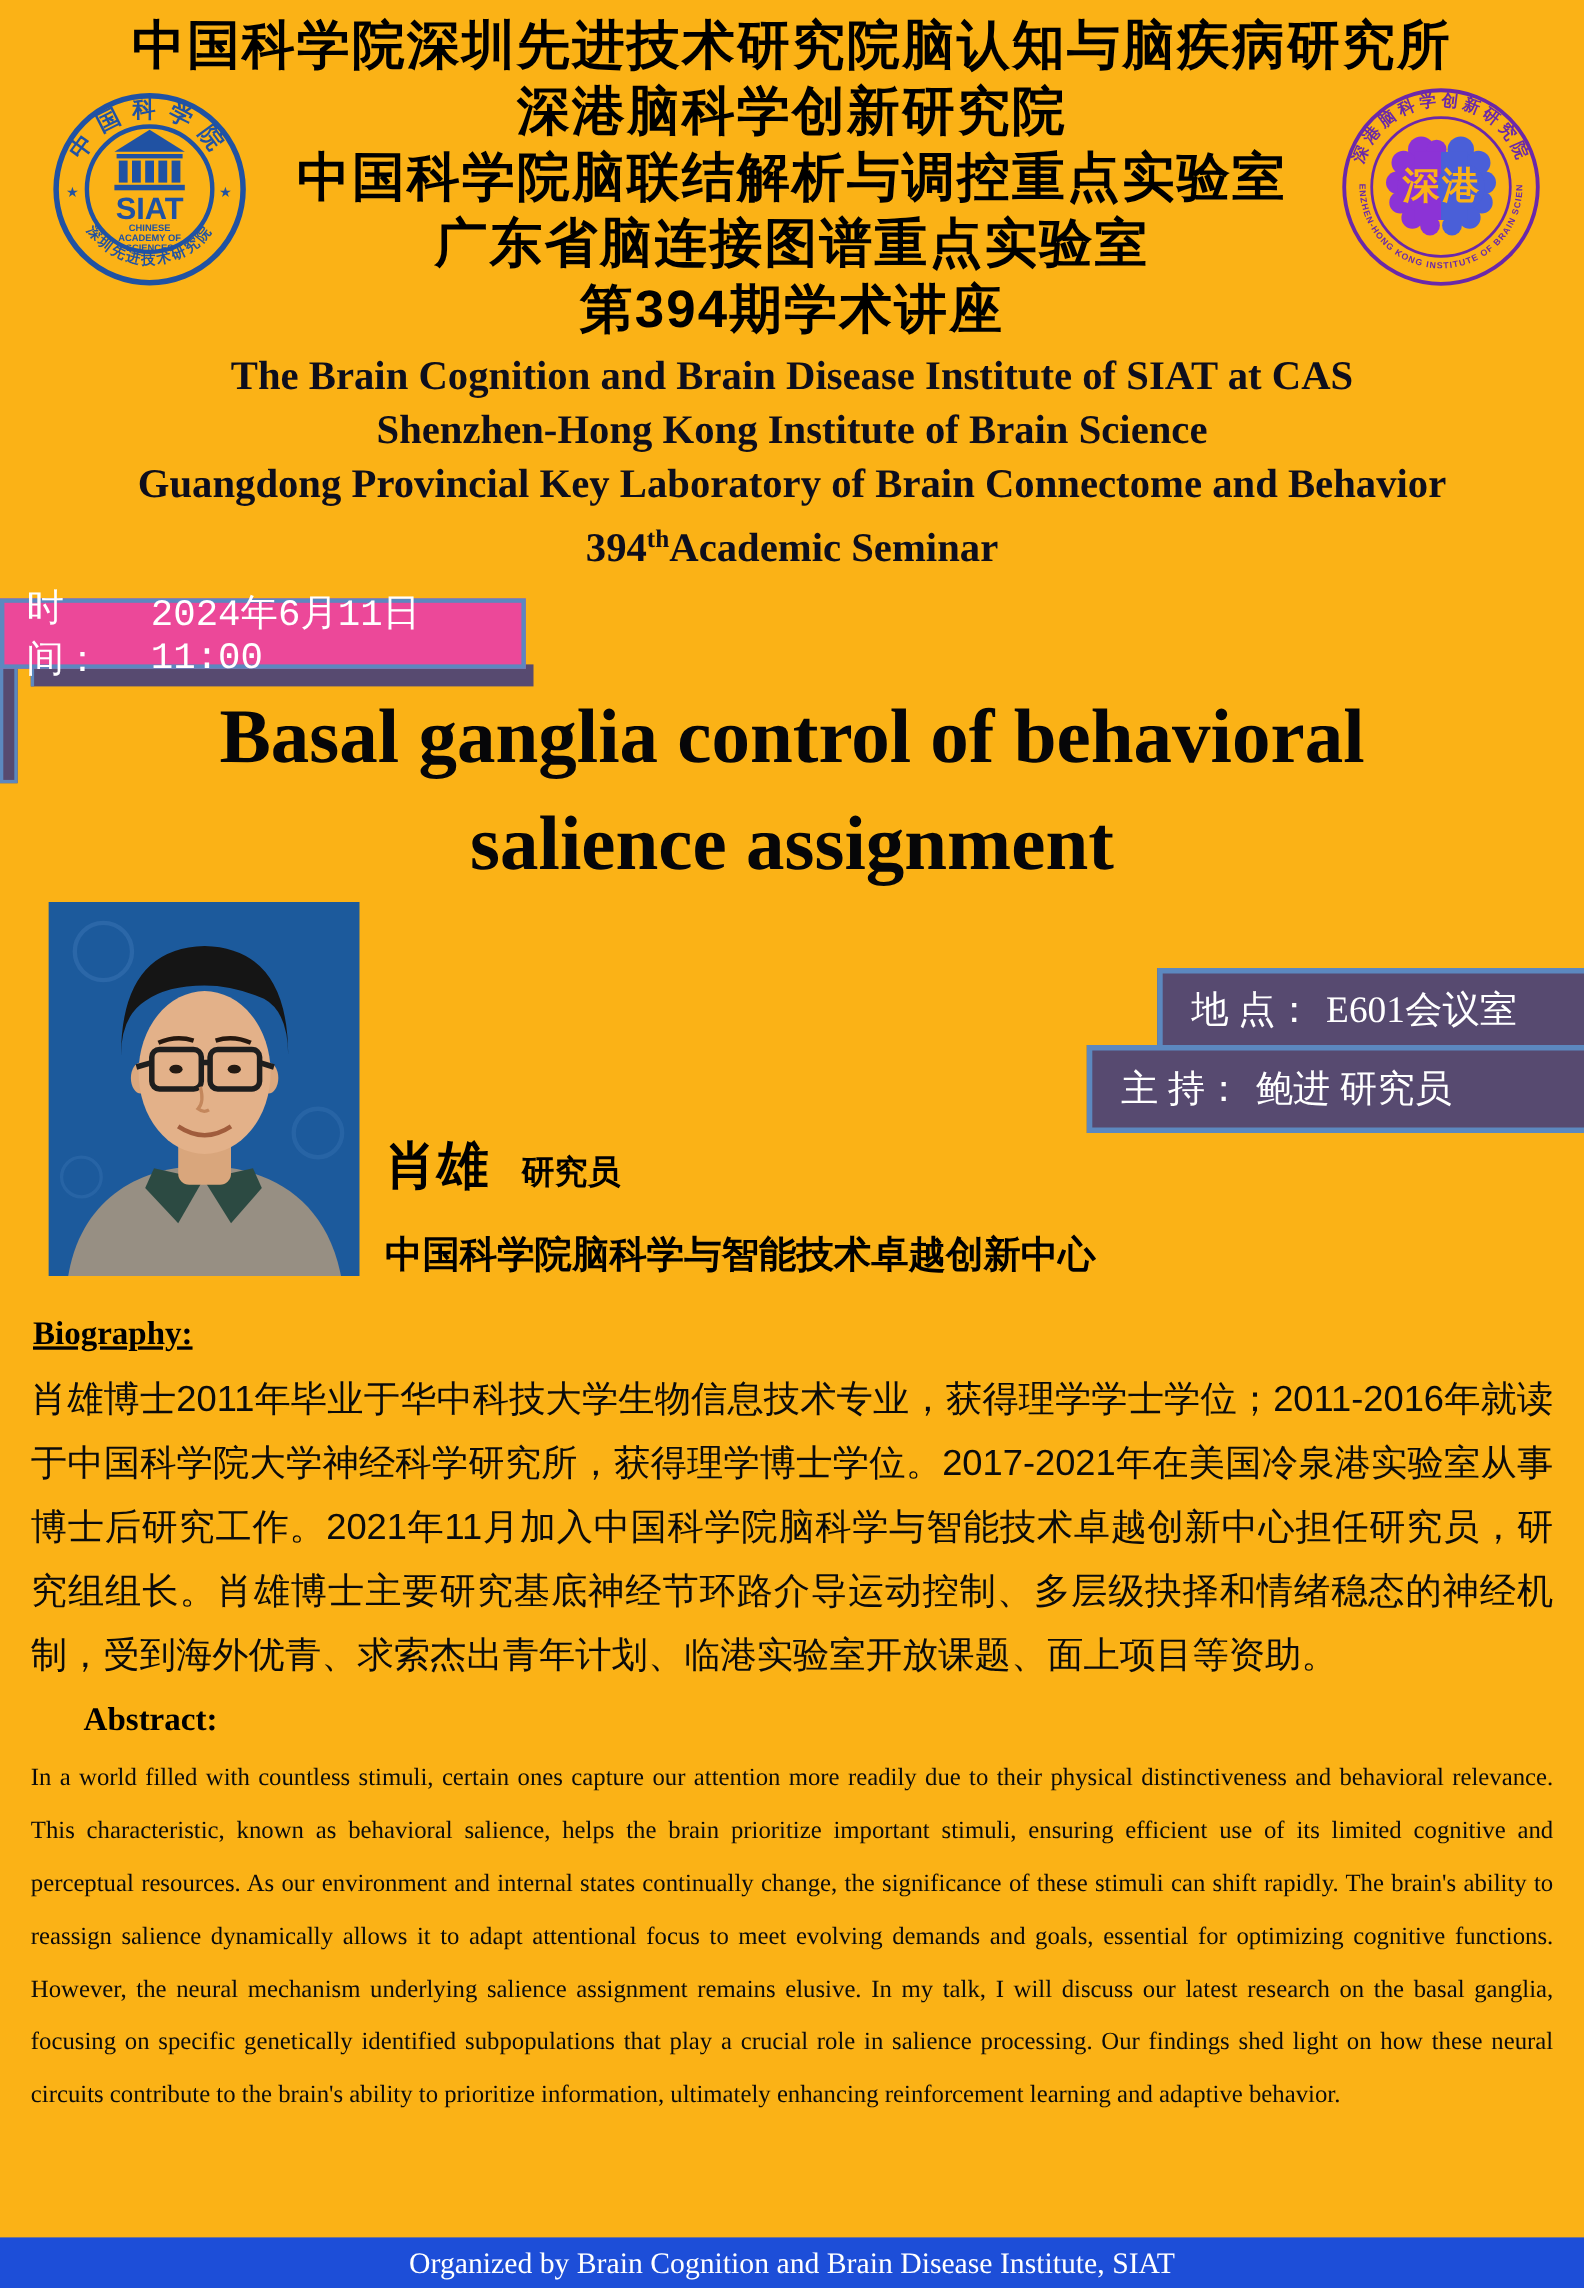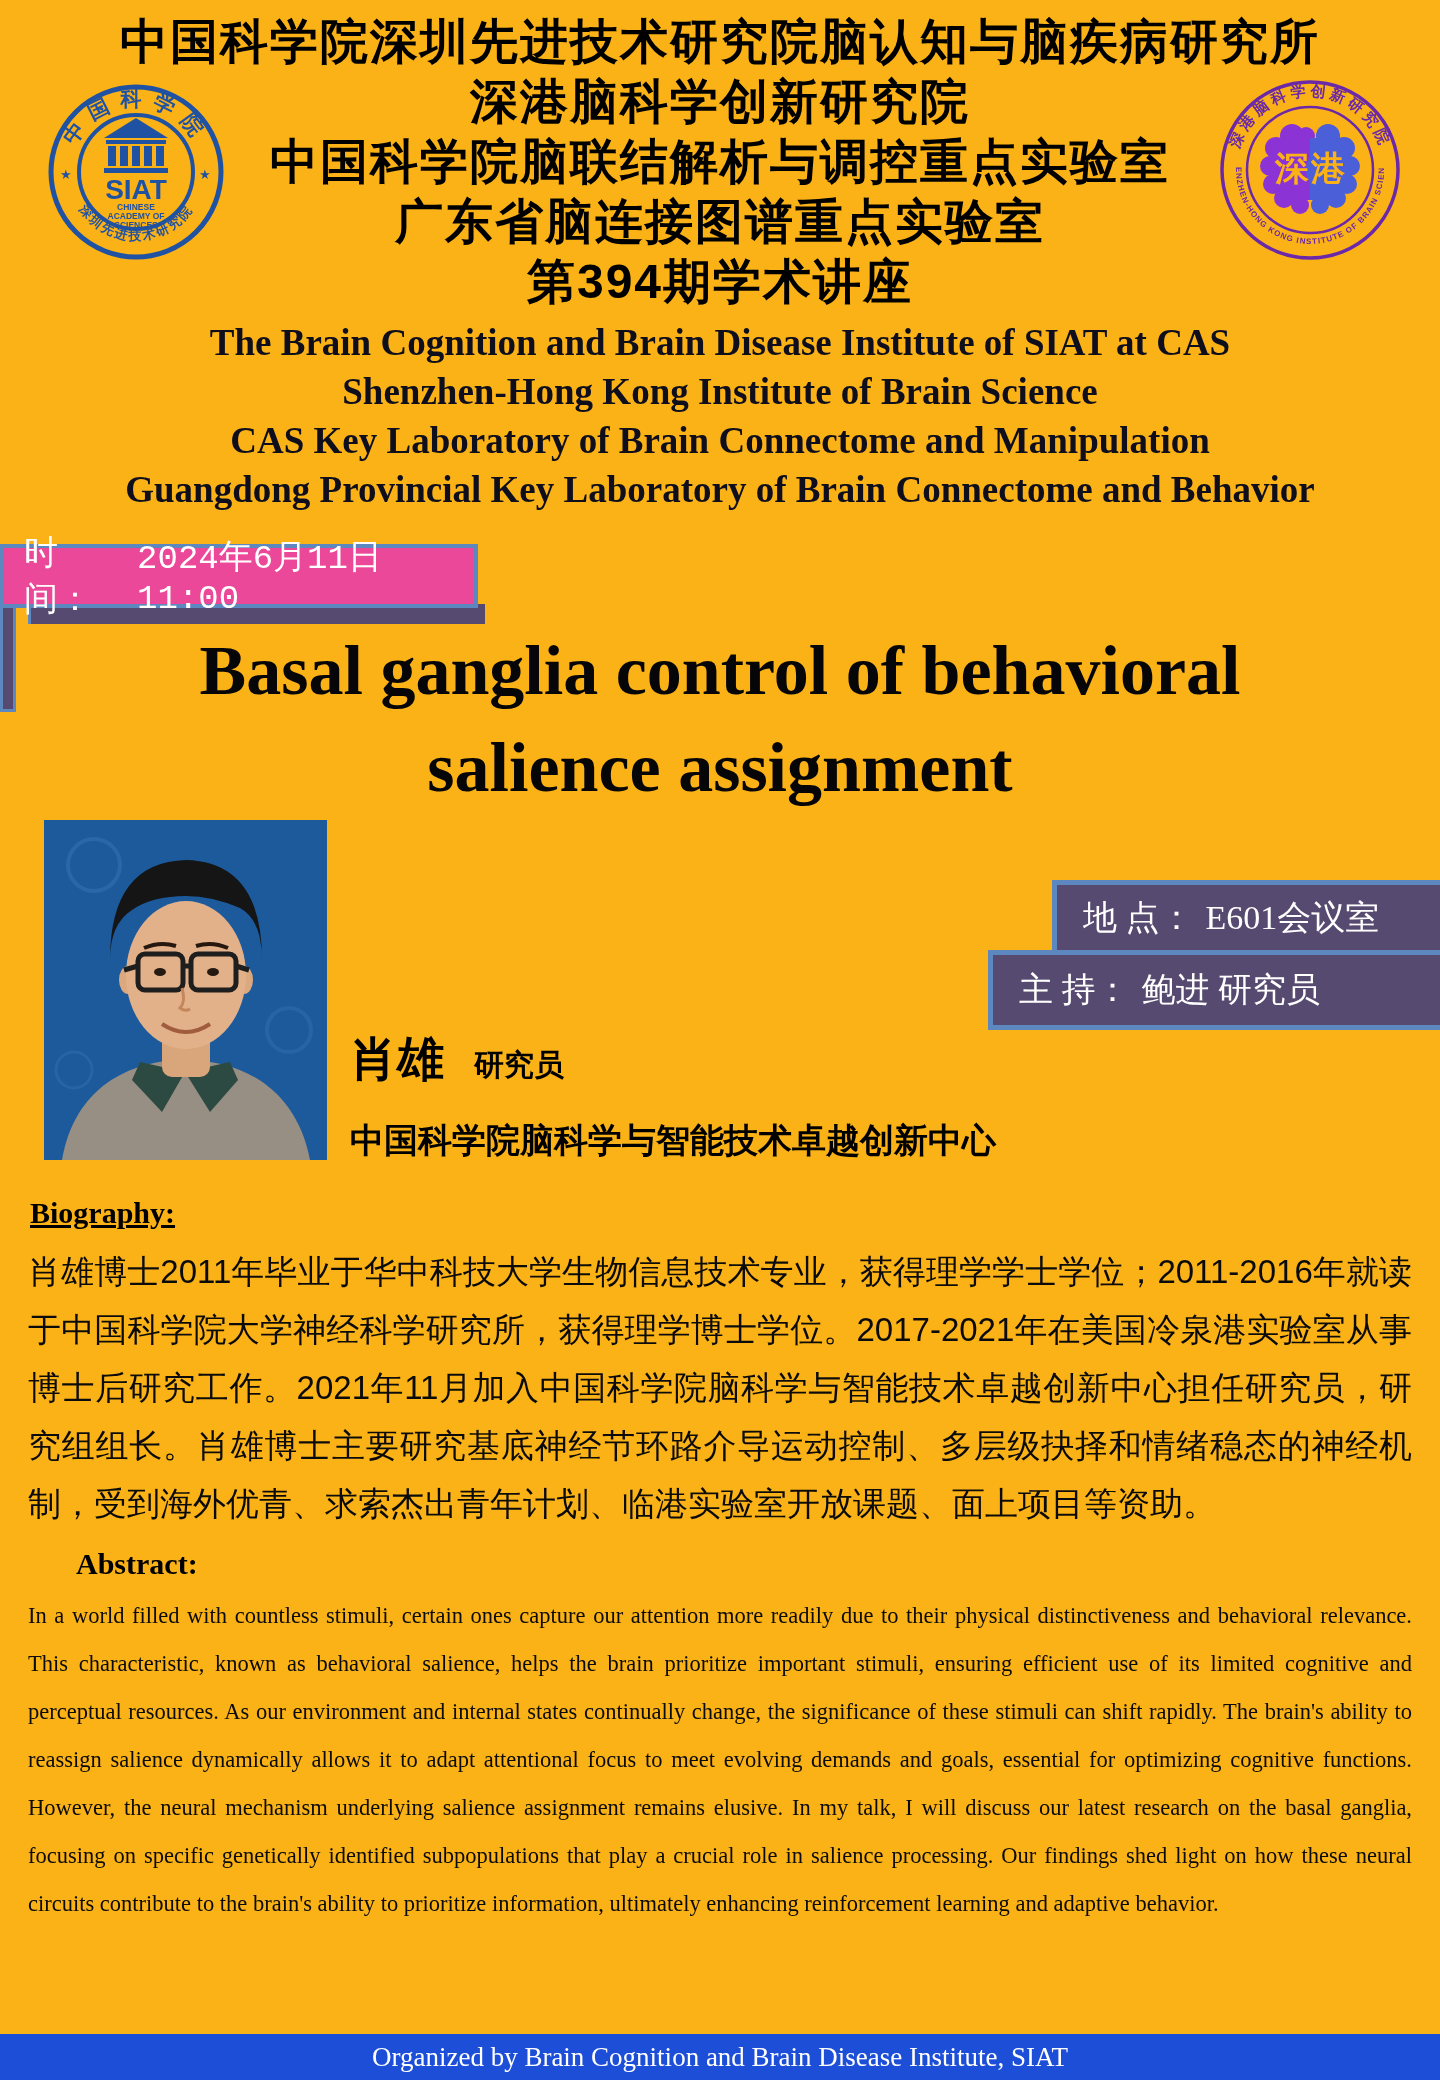--- a/index.html
+++ b/index.html
@@ -73,22 +73,22 @@
     <div class="cn-line">中国科学院深圳先进技术研究院脑认知与脑疾病研究所</div>
     <div class="cn-line">深港脑科学创新研究院</div>
     <div class="cn-line">中国科学院脑联结解析与调控重点实验室</div>
     <div class="cn-line">广东省脑连接图谱重点实验室</div>
     <div class="cn-line">第394期学术讲座</div>
   </div>
 
   <div class="en-header">
     <div class="en-line">The Brain Cognition and Brain Disease Institute of SIAT at CAS</div>
     <div class="en-line">Shenzhen-Hong Kong Institute of Brain Science</div>
-    <div class="en-line">CAS Key Laboratory of Brain Connectome and Manipulation</div>
     <div class="en-line">Guangdong Provincial Key Laboratory of Brain Connectome and Behavior</div>
+    <div class="en-line en-seminar"><span>394</span><sup>th</sup><span>Academic Seminar</span></div>
   </div>
 
   <div class="logo logo-left">
     <svg width="180" height="180" viewBox="0 0 180 180">
       <defs>
         <path id="arcTopL" d="M 24,90 A 66,66 0 0 1 156,90"></path>
         <path id="arcBotL" d="M 22,90 A 68,68 0 0 0 158,90"></path>
       </defs>
       <circle cx="90" cy="90" r="85" fill="none" stroke="#2052A3" stroke-width="5"></circle>
       <circle cx="90" cy="90" r="57" fill="none" stroke="#2052A3" stroke-width="4"></circle>

